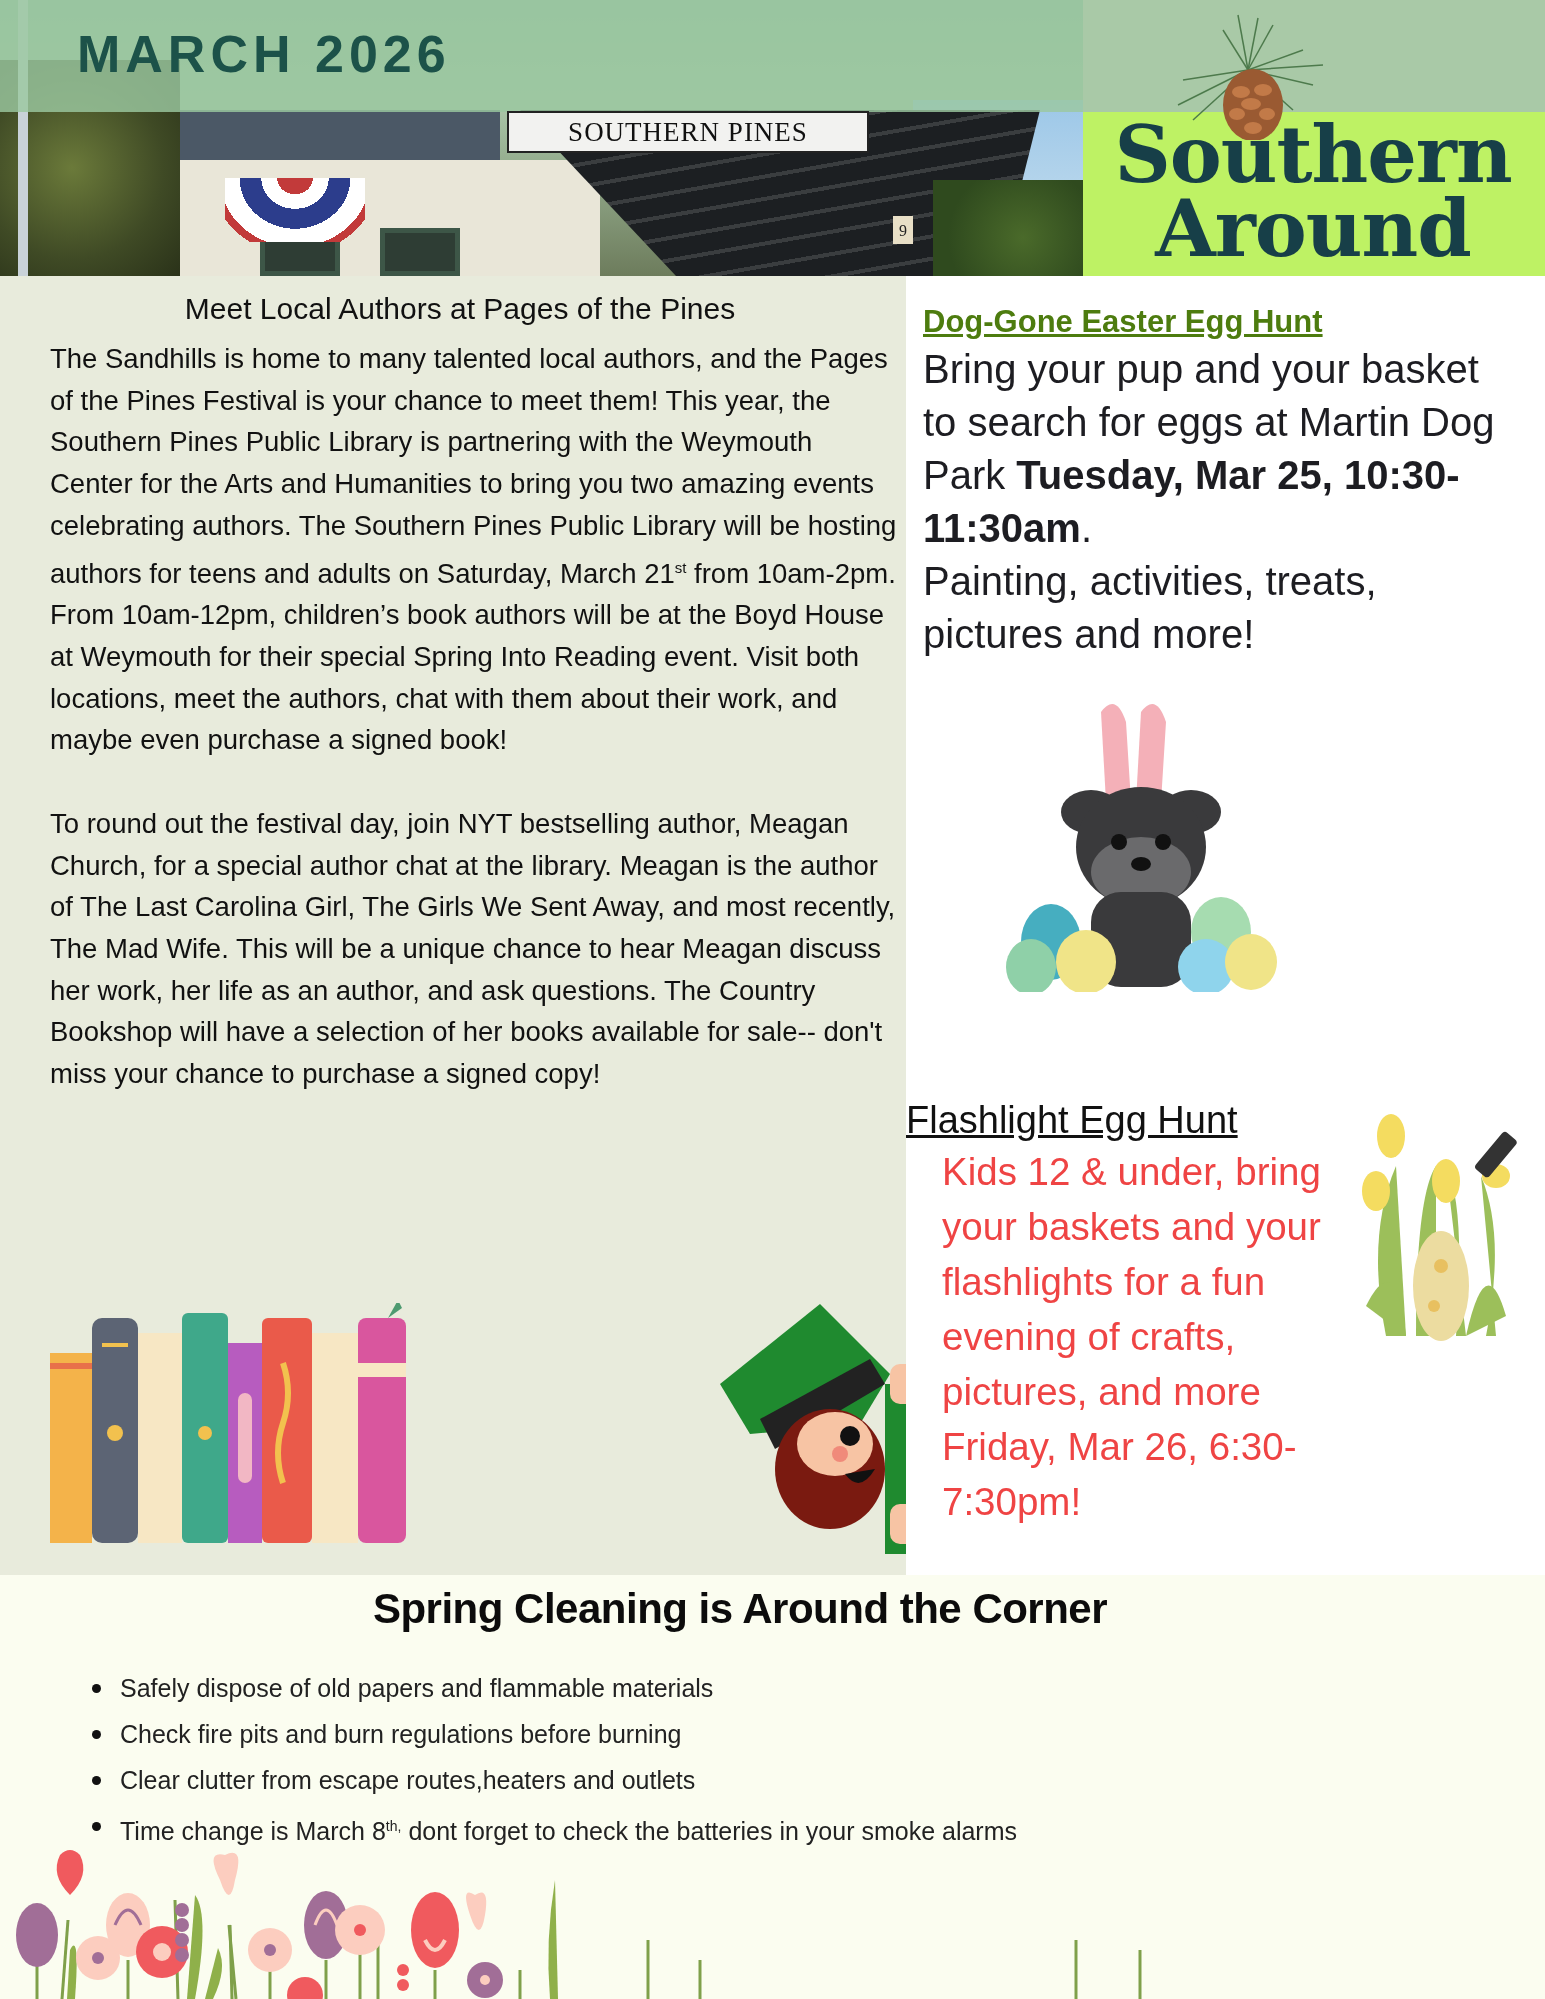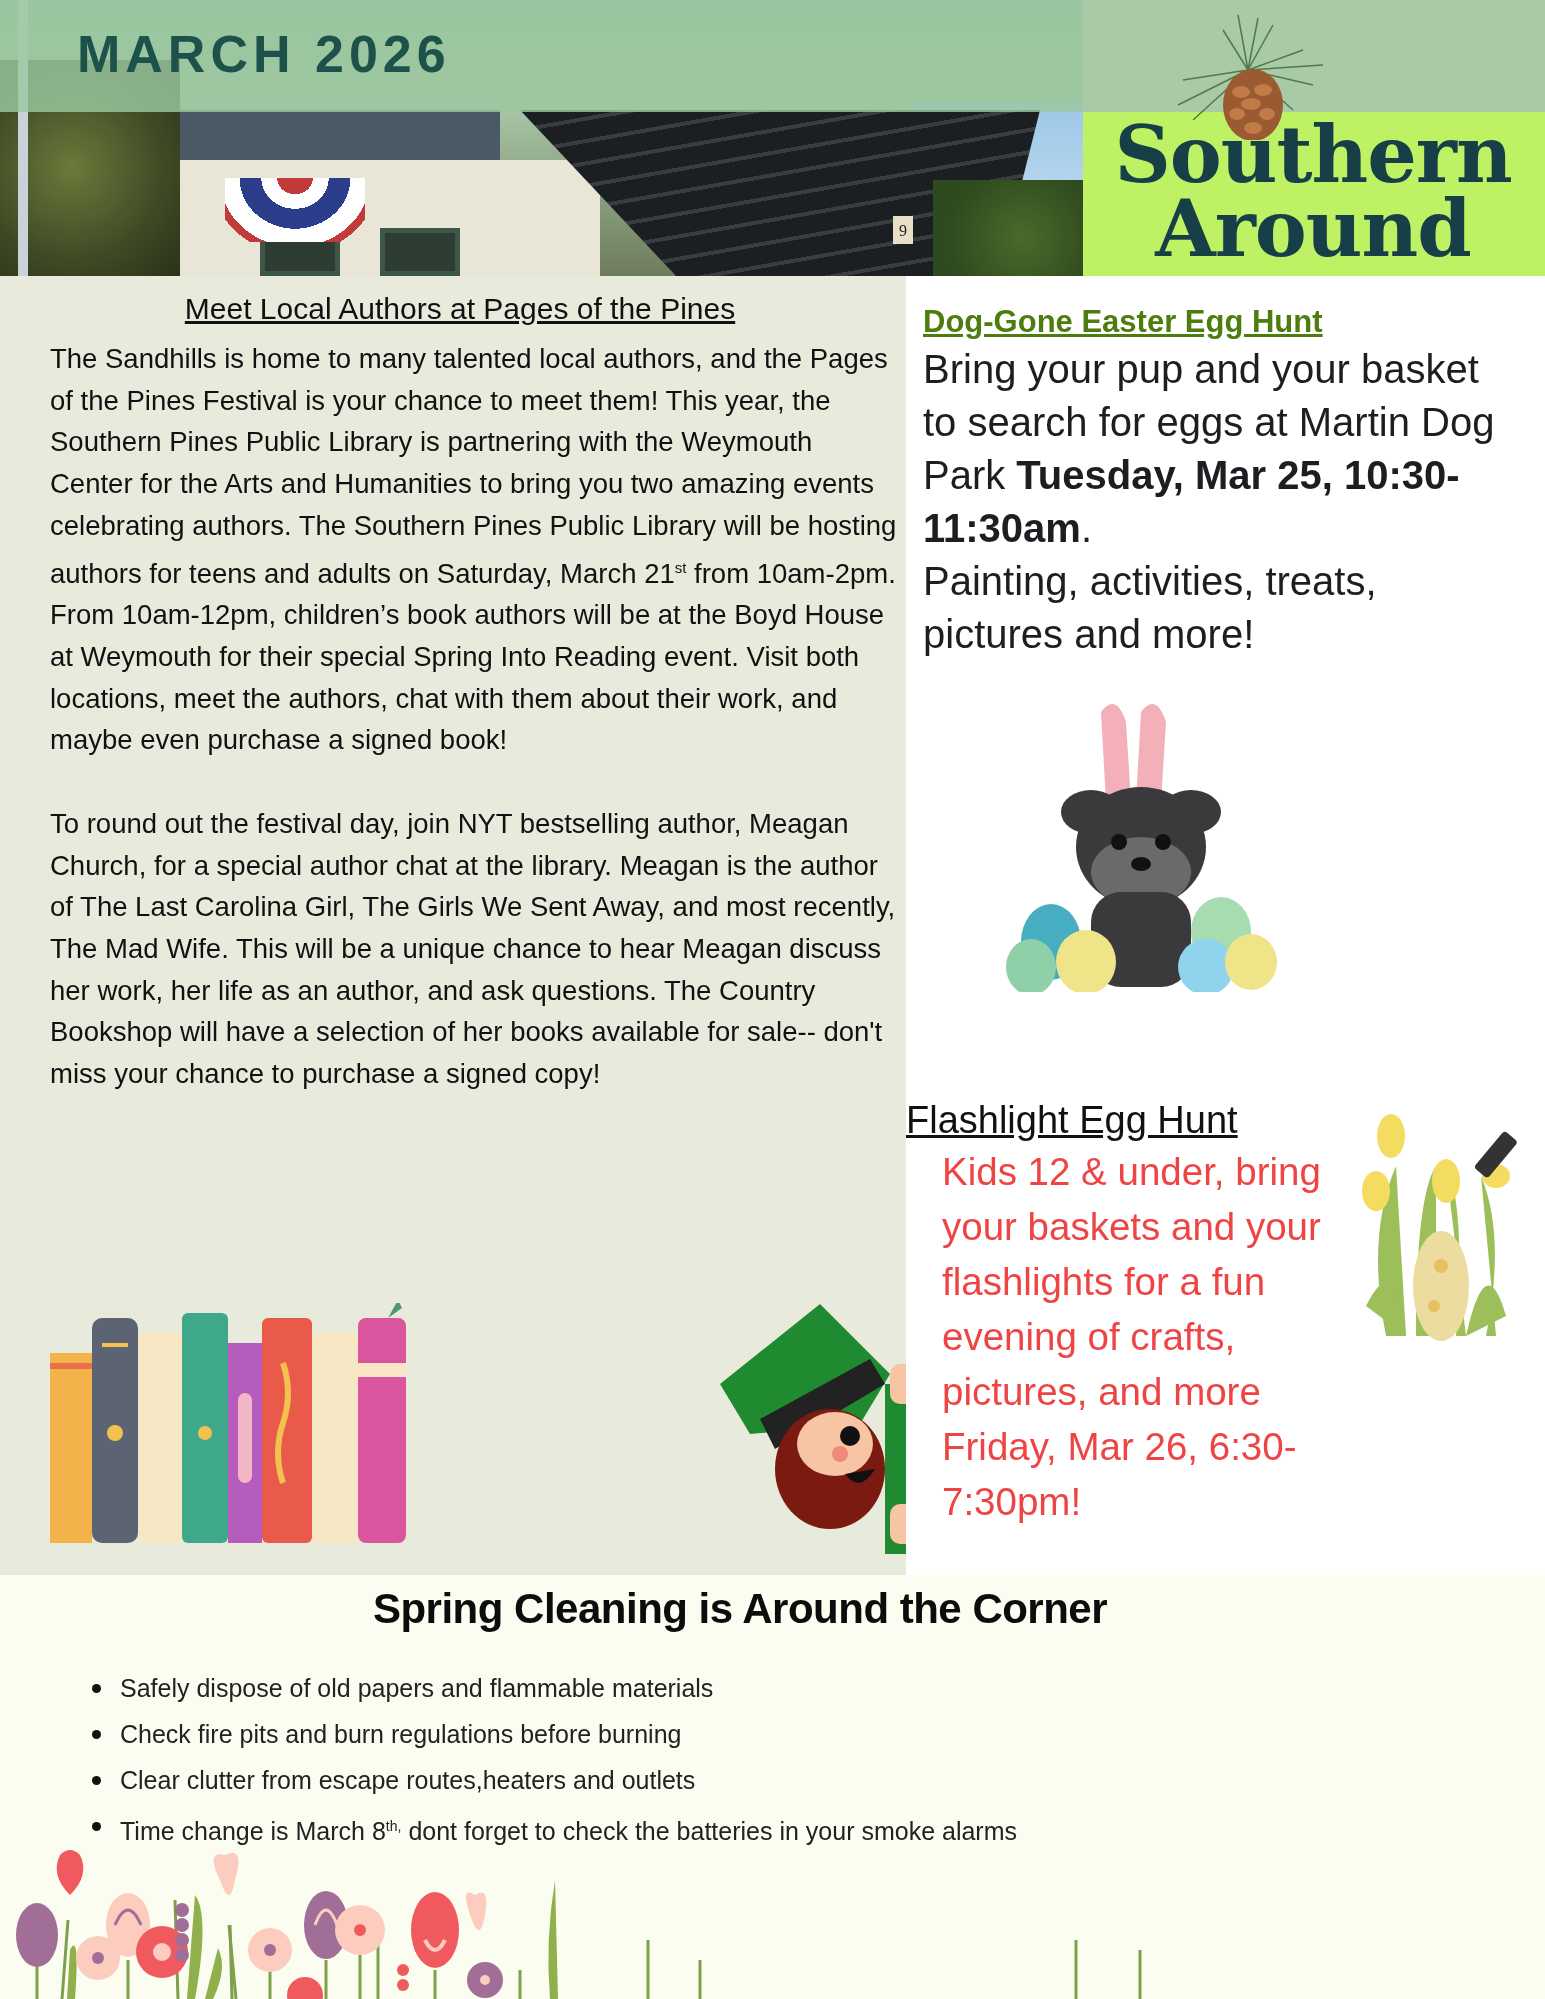--- a/index.html
+++ b/index.html
@@ -33,21 +33,21 @@
   .month-title { position: absolute; left: 77px; top: 24px; font-size: 52px; font-weight: bold; letter-spacing: 5px; color: #1c5249; }
 
   .logo-panel { position: absolute; left: 1083px; top: 0; width: 462px; height: 276px; background: #bef264; }
   .logo-band { position: absolute; left: 0; top: 0; width: 462px; height: 112px; background: #a9c9a7; }
   .pinecone { position: absolute; left: 70px; top: 10px; width: 180px; height: 130px; }
   .logo-text { position: absolute; left: 20px; top: 118px; width: 420px; text-align: center;
            font-family: "DejaVu Serif", serif; font-weight: bold; color: #173f48; font-size: 78px; line-height: 74px; letter-spacing: -1px; }
 
   
   .left-col { position: absolute; left: 0; top: 276px; width: 906px; height: 1299px; background: #e8ebdc; }
-  .authors-heading { position: absolute; left: 0; top: 16px; width: 920px; text-align: center; font-size: 30px; text-decoration: underline; color: #111; }
+  .authors-heading { position: absolute; left: 0; top: 16px; width: 920px; text-align: center; font-size: 30px; color: #111; }
   .authors-body { position: absolute; left: 50px; top: 62px; width: 850px; font-size: 27.5px; line-height: 41.7px; color: #111; }
   .authors-body p + p { margin-top: 41.7px; }
   .authors-body sup { font-size: 15px; }
   .books { position: absolute; left: 28px; top: 1027px; width: 400px; height: 250px; }
   .leprechaun { position: absolute; left: 690px; top: 1028px; width: 240px; height: 250px; }
 
   
   .right-col { position: absolute; left: 906px; top: 276px; width: 639px; height: 1299px; background: #fff; }
   .dog-heading { position: absolute; left: 17px; top: 28px; font-size: 31px; font-weight: bold; text-decoration: underline; color: #4d7c0f; }
   .dog-body { position: absolute; left: 17px; top: 67px; width: 600px; font-size: 40px; line-height: 53px; color: #1d1d22; }
@@ -75,20 +75,21 @@
     <div class="trees-left"></div>
     <div class="pole"></div>
     <div class="roof"></div>
     <div class="building"></div>
     <div class="window" style="left:260px"></div>
     <div class="window" style="left:380px"></div>
     <div class="bunting"></div>
     <div class="canopy"></div>
     <div class="trees-right"></div>
     <div class="overlay"></div>
+    <div class="sign">SOUTHERN PINES</div>
     <div class="sign9">9</div>
     <div class="month-title">MARCH 2026</div>
   </div>
 
   <div class="logo-panel">
     <div class="logo-band"></div>
     <svg class="pinecone" viewBox="0 0 180 130">
       <g stroke="#4d7a4c" stroke-width="1.5" fill="none">
         <line x1="95" y1="60" x2="85" y2="5"></line>
           <line x1="95" y1="60" x2="105" y2="8"></line>

